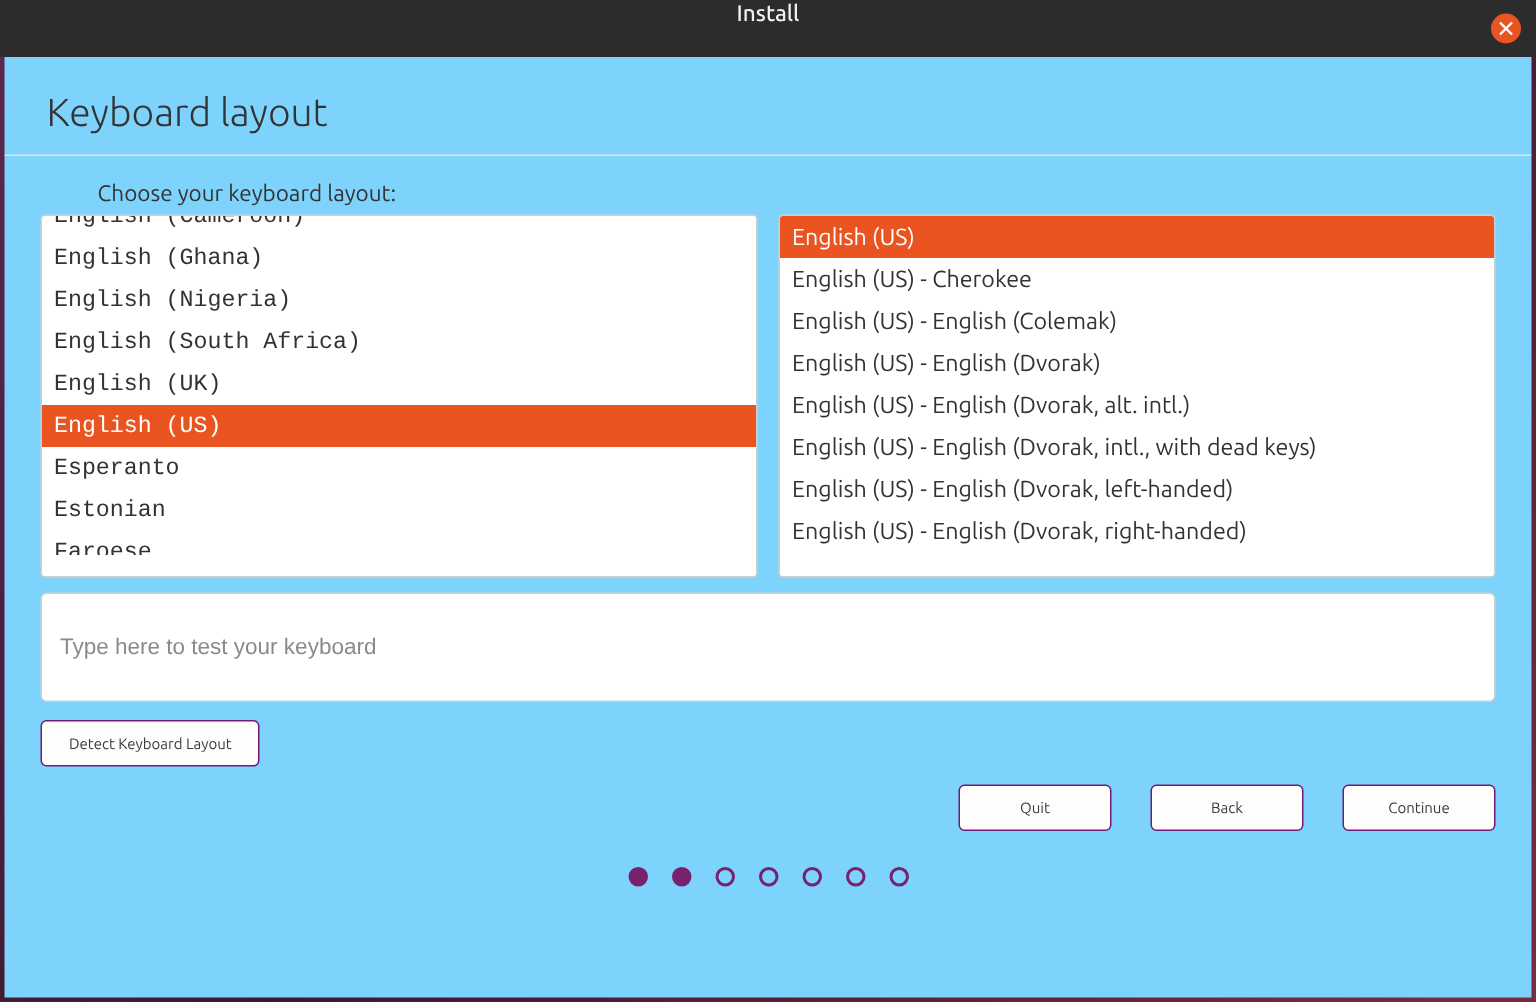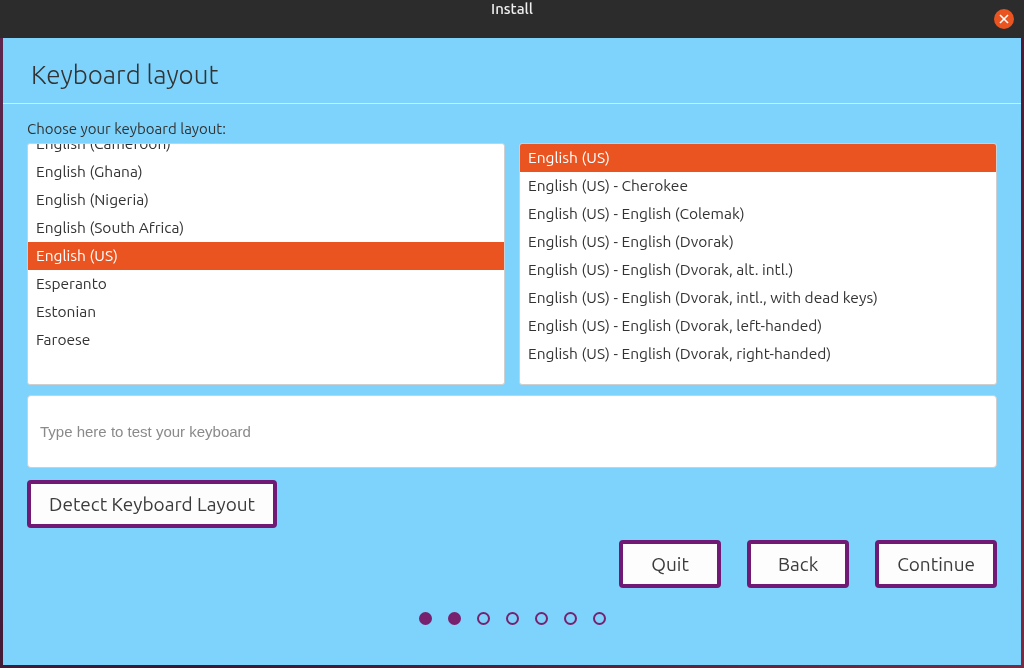--- a/index.html
+++ b/index.html
@@ -61,39 +61,40 @@
       padding: 16px 24px 10px;
       display: flex;
       flex-direction: column;
       flex: 1;
       overflow: hidden;
     }
     .choose-label {
       font-size: 15px;
       color: #333;
       margin-bottom: 6px;
+      margin-left: 38px;
     }
     .lists {
       display: flex;
       gap: 14px;
       margin-bottom: 10px;
     }
     .listbox {
       flex: 1;
       border: 1px solid #cfcfcf;
       border-radius: 3px;
       height: 242px;
       overflow: hidden;
       background: #fff;
     }
     .listbox-inner {
       height: 100%;
       overflow-y: hidden;
     }
-    .left-inner { position: relative; top: -14px; }
+    .left-inner { position: relative; top: -14px; font-family: Liberation Mono, monospace; }
     .list-item {
       padding: 2px 8px;
       font-size: 15.5px;
       color: #333;
       line-height: 24px;
       white-space: nowrap;
       cursor: pointer;
     }
     .list-item.selected {
       background: #e95420;
@@ -106,24 +107,24 @@
       padding: 27px 12px;
       font-size: 15px;
       color: #333;
       outline: none;
       margin-bottom: 12px;
     }
     .test-input::placeholder { color: #8a8a8a; }
     .detect-row { margin-bottom: 8px; }
     .btn {
       background: #fdfdfd;
-      border: 4px solid #701a75;
+      border: 1px solid #701a75;
       border-radius: 4px;
       padding: 9px 18px;
-      font-size: 19px;
+      font-size: 10px;
       color: #3b3b3b;
       cursor: pointer;
       font-family: inherit;
     }
     .nav-buttons {
       display: flex;
       justify-content: flex-end;
       gap: 26px;
       padding: 4px 0 6px;
     }
@@ -164,20 +165,21 @@
   <div class="content">
     <div class="choose-label">Choose your keyboard layout:</div>
 
     <div class="lists">
       <div class="listbox">
         <div class="listbox-inner left-inner" id="layout-list">
             <div class="list-item">English (Cameroon)</div>
             <div class="list-item">English (Ghana)</div>
             <div class="list-item">English (Nigeria)</div>
             <div class="list-item">English (South Africa)</div>
+            <div class="list-item">English (UK)</div>
             <div class="list-item selected">English (US)</div>
             <div class="list-item">Esperanto</div>
             <div class="list-item">Estonian</div>
             <div class="list-item">Faroese</div>
           </div>
       </div>
       <div class="listbox">
         <div class="listbox-inner" id="variant-list">
             <div class="list-item selected">English (US)</div>
             <div class="list-item">English (US) - Cherokee</div>

